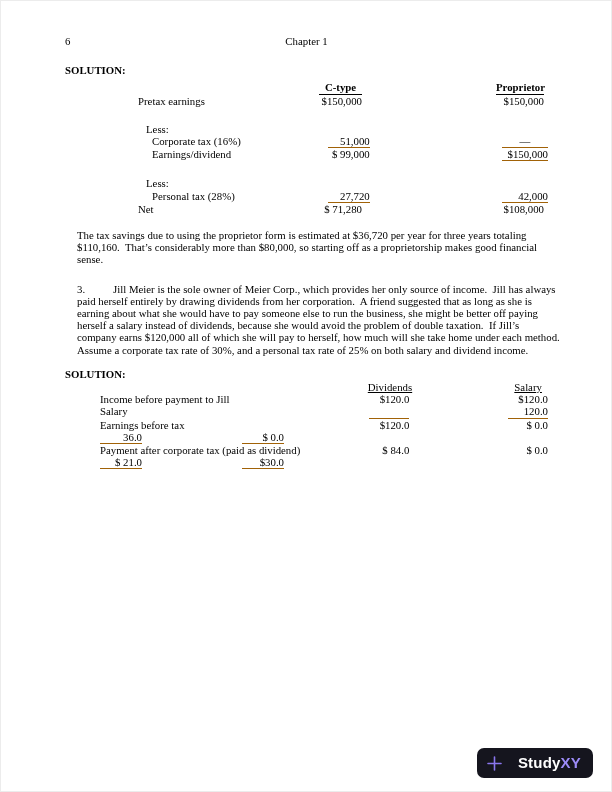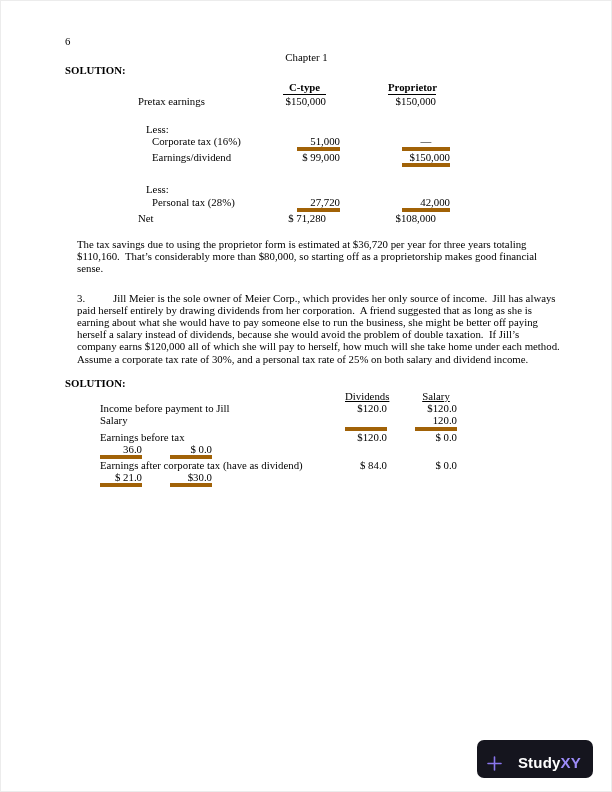--- a/index.html
+++ b/index.html
@@ -10,54 +10,54 @@
     background: #ffffff;
     border: 1px solid #ececec;
     font-family: "Liberation Serif", serif;
     font-size: 10.8px;
     line-height: 12.2px;
     color: #000;
     padding: 34px 63px 0 64px;
     overflow: hidden;
   }
   .doc-header { position: relative; margin-bottom: 17px; }
-  .chapter { position: absolute; left: 0; right: 0; text-align: center; top: 16px; }
+  .chapter { position: absolute; left: 0; right: 0; text-align: center; top: 0; }
   .solution-label { font-weight: bold; margin-bottom: 5px; }
 
   
   .t1 { margin-left: 73px; margin-bottom: 0; }
-  .trow { display: flex; }
+  .trow { display: flex; gap: 36px; }
   .t1-label { width: 145px; }
   .t1-c1 { width: 43px; text-align: right; white-space: pre; }
   .t1-gap { width: 62px; }
   .t1-c2 { width: 48px; text-align: right; white-space: pre; }
   .t1 .hdr { text-align: center; font-weight: bold; border-bottom: 1px solid #000; white-space: nowrap; }
   .ind1 { padding-left: 8px; margin-top: 16px; }
   .ind2 { padding-left: 14px; }
-  .u { border-bottom: 4px solid #a16207; }
+  .u { border-bottom: 1px solid #a16207; }
   .center { text-align: center !important; }
 
   .para { width: 484px; white-space: pre-wrap; margin: 14px 0 0 12px; }
   .para-problem { margin-top: 17px; }
   .p-num { display: inline-block; width: 36px; }
 
   .solution2 { margin-top: 12px; margin-bottom: 0; }
 
   
   .t2 { margin-left: 35px; margin-top: 1px; }
   .t2-label { width: 245px; }
   .t2-c1 { width: 42px; text-align: right; white-space: pre; }
   .t2-gap { width: 28px; }
   .t2-c2 { width: 42px; text-align: right; white-space: pre; }
   .t2 .hdr { text-align: center; text-decoration: underline; white-space: nowrap; }
 
   
   .badge {
     position: absolute; right: 18px; bottom: 13px;
-    height: 30px; padding: 8px 12px 0 10px;
+    height: 30px; padding: 0 12px 0 10px;
     border-radius: 7px; background: #15151e;
     display: flex; align-items: center; gap: 16px;
     font-family: "Liberation Sans", sans-serif;
   }
   .badge .plus-wrap { display: flex; align-items: center; }
   .badge .brand { font-size: 15px; font-weight: bold; color: #ffffff; letter-spacing: 0.2px; }
   .badge .brand-accent { color: #9c8bf7; }
 </style>
 </head>
 <body>
@@ -152,21 +152,21 @@
       <div class="t2-c1">$120.0</div>
       <div class="t2-gap"></div>
       <div class="t2-c2">$ 0.0</div>
     </div>
     <div class="trow">
       <div class="t2-c1 u">36.0</div>
       <div class="t2-gap"></div>
       <div class="t2-c2 u">$ 0.0</div>
     </div>
     <div class="trow">
-      <div class="t2-label">Earnings after corporate tax (have as dividend)</div>
+      <div class="t2-label">Payment after corporate tax (paid as dividend)</div>
       <div class="t2-c1">$ 84.0</div>
       <div class="t2-gap"></div>
       <div class="t2-c2">$ 0.0</div>
     </div>
     <div class="trow">
       <div class="t2-c1 u">$ 21.0</div>
       <div class="t2-gap"></div>
       <div class="t2-c2 u">$30.0</div>
     </div>
   </div>

